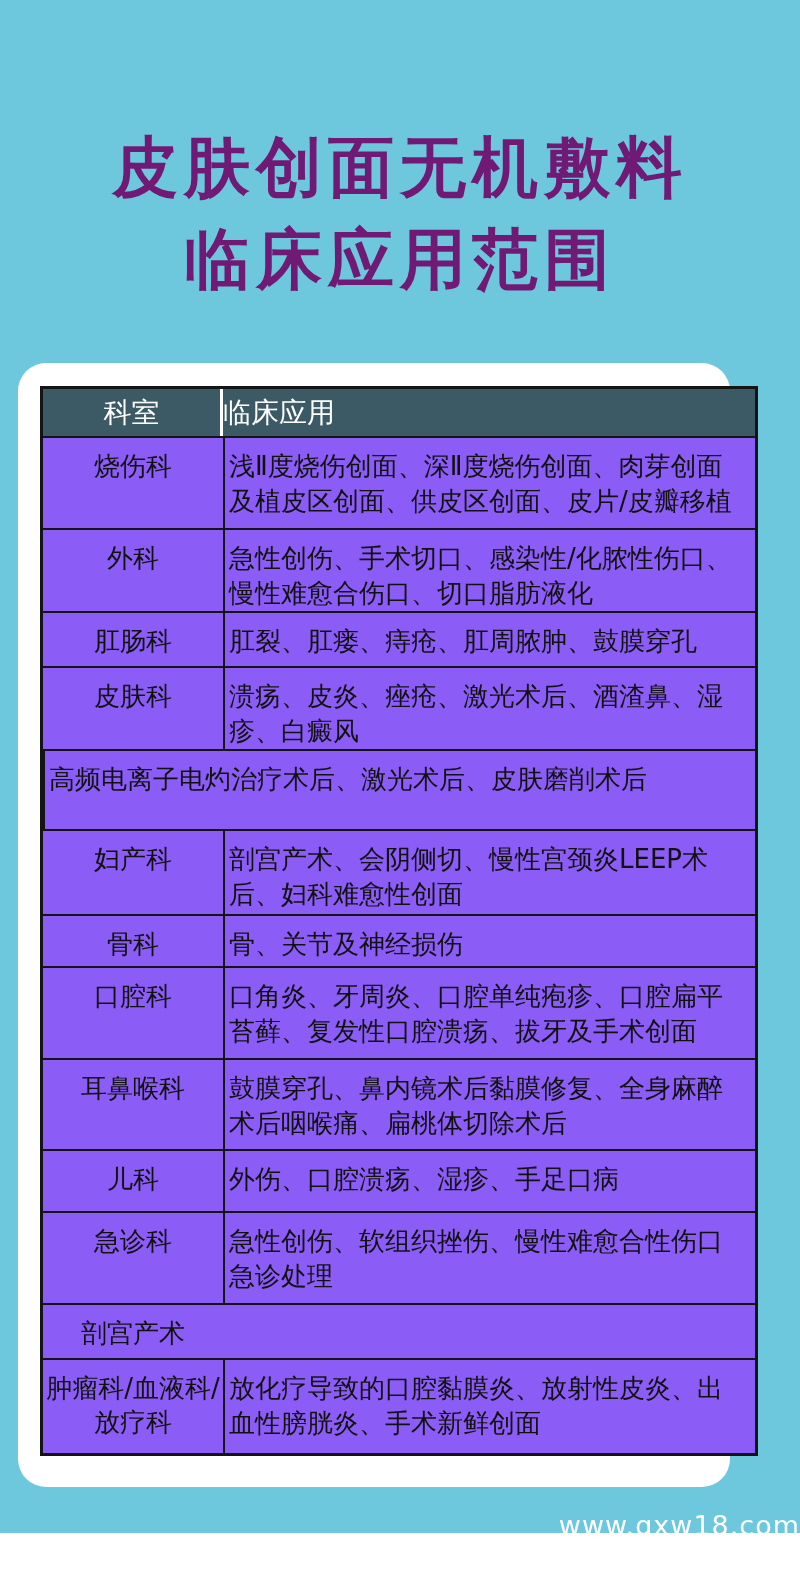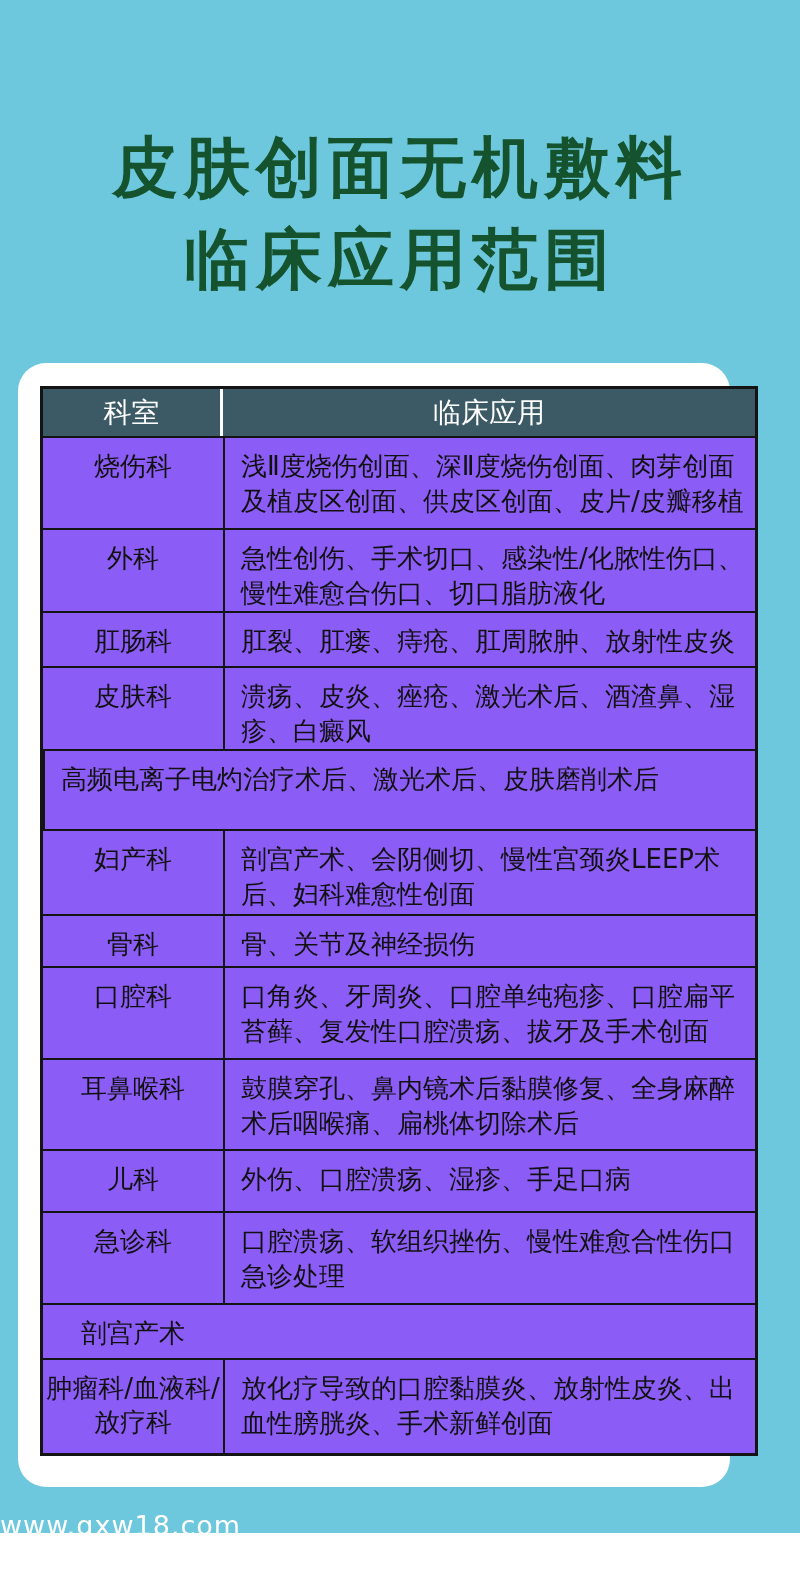--- a/index.html
+++ b/index.html
@@ -12,21 +12,21 @@
   }
   .cyan-band {
     position:absolute; left:0; top:0;
     width:800px; height:1533px;
     background:#6EC8DD;
     overflow:hidden;
   }
   .title-block {
     position:absolute; top:122px; left:0; width:800px;
     text-align:center;
-    color:#14532d;
+    color:#701a75;
     font-weight:bold;
     font-size:66px;
     line-height:92px;
     letter-spacing:6px;
   }
   .card {
     position:absolute; left:18px; top:363px;
     width:712px; height:1124px;
     background:#ffffff;
     border-radius:28px;
@@ -50,48 +50,47 @@
   .th-dept {
     width:180px; flex:0 0 180px;
     text-align:center;
     border-right:3px solid #ffffff;
     box-sizing:border-box;
     align-self:stretch;
     display:flex; align-items:center; justify-content:center;
   }
   .th-app {
     flex:1;
-    text-align:center;
   }
   .trow {
     display:flex;
     border-top:2px solid #141414;
     box-sizing:border-box;
     background:#8b5cf6;
   }
   .cell-dept {
     width:180px; flex:0 0 180px;
     box-sizing:border-box;
     text-align:center;
     padding:11px 2px 0 2px;
     font-size:26px;
     line-height:34px;
   }
   .cell-app {
     flex:1;
     border-left:2px solid #141414;
     box-sizing:border-box;
-    padding:11px 8px 0 16px;
+    padding:11px 8px 0 4px;
     font-size:26px;
     line-height:35px;
   }
   .watermark {
     position:absolute; top:1510px; left:0;
     width:800px;
-    text-align:left;
+    text-align:right;
     color:#ffffff;
     font-size:27px;
     letter-spacing:1px;
   }
 </style>
 </head>
 <body>
 
 <div class="cyan-band">
 
@@ -115,21 +114,21 @@
         <div class="cell-app">浅Ⅱ度烧伤创面、深Ⅱ度烧伤创面、肉芽创面及植皮区创面、供皮区创面、皮片/皮瓣移植</div>
       </div>
 
       <div class="trow" style="min-height:83px">
         <div class="cell-dept">外科</div>
         <div class="cell-app">急性创伤、手术切口、感染性/化脓性伤口、慢性难愈合伤口、切口脂肪液化</div>
       </div>
 
       <div class="trow" style="min-height:55px">
         <div class="cell-dept">肛肠科</div>
-        <div class="cell-app">肛裂、肛瘘、痔疮、肛周脓肿、放射性皮炎</div>
+        <div class="cell-app">肛裂、肛瘘、痔疮、肛周脓肿、鼓膜穿孔</div>
       </div>
 
       <div class="trow" style="min-height:83px">
         <div class="cell-dept">皮肤科</div>
         <div class="cell-app">溃疡、皮炎、痤疮、激光术后、酒渣鼻、湿疹、白癜风</div>
       </div>
 
       <div class="trow" style="min-height:80px">
         <div class="cell-app">高频电离子电灼治疗术后、激光术后、皮肤磨削术后</div>
       </div>
@@ -154,21 +153,21 @@
         <div class="cell-app">鼓膜穿孔、鼻内镜术后黏膜修复、全身麻醉术后咽喉痛、扁桃体切除术后</div>
       </div>
 
       <div class="trow" style="min-height:62px">
         <div class="cell-dept">儿科</div>
         <div class="cell-app">外伤、口腔溃疡、湿疹、手足口病</div>
       </div>
 
       <div class="trow" style="min-height:92px">
         <div class="cell-dept">急诊科</div>
-        <div class="cell-app">口腔溃疡、软组织挫伤、慢性难愈合性伤口急诊处理</div>
+        <div class="cell-app">急性创伤、软组织挫伤、慢性难愈合性伤口急诊处理</div>
       </div>
 
       <div class="trow" style="min-height:55px">
         <div class="cell-dept">剖宫产术</div>
       </div>
 
       <div class="trow" style="min-height:95px">
         <div class="cell-dept">肿瘤科/血液科/放疗科</div>
         <div class="cell-app">放化疗导致的口腔黏膜炎、放射性皮炎、出血性膀胱炎、手术新鲜创面</div>
       </div>

